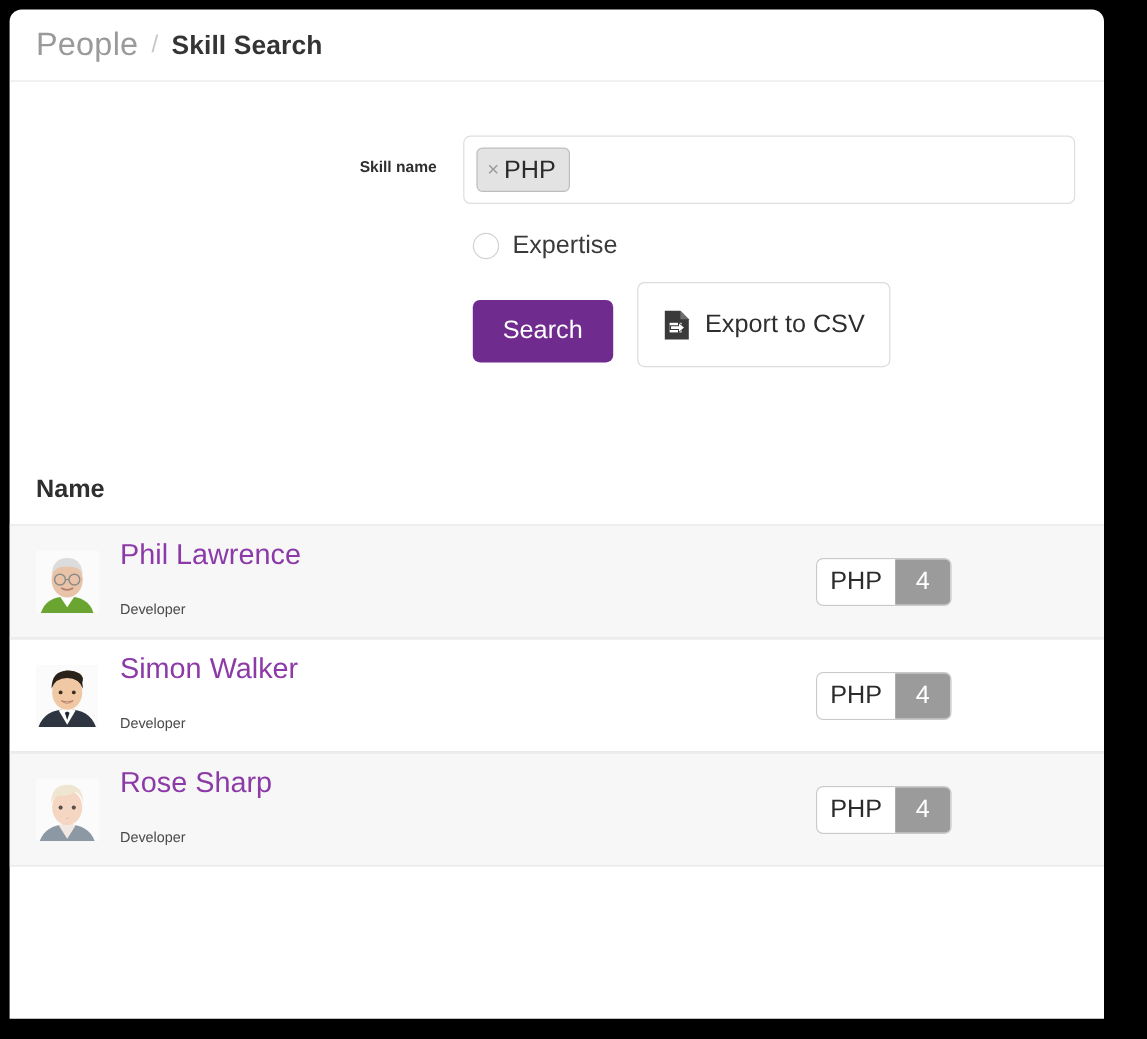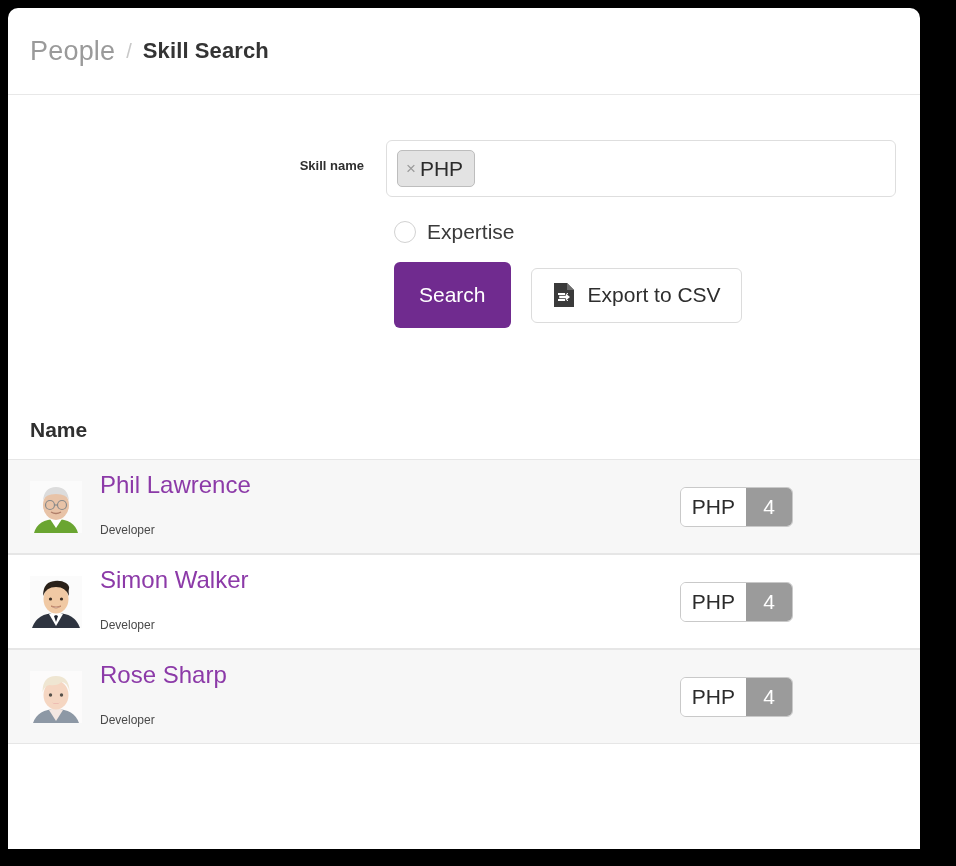--- a/index.html
+++ b/index.html
@@ -20,21 +20,21 @@
     height: 841px;
     background: #ffffff;
     border-radius: 10px 10px 0 0;
     overflow: hidden;
     font-family: "Liberation Sans", sans-serif;
     color: #3d3d3d;
   }
 
   
   .breadcrumb-bar {
-    height: 87px;
+    height: 60px;
     display: flex;
     align-items: center;
     padding-left: 22px;
     border-bottom: 1px solid #e8e8e8;
   }
   .crumb-root {
     font-size: 27px;
     color: #9a9a9a;
     font-weight: 400;
     letter-spacing: 0.2px;
@@ -146,32 +146,33 @@
     margin-top: 18px;
     padding-left: 386px;
   }
   .btn-search {
     background: #702b8f;
     color: #ffffff;
     border: none;
     border-radius: 6px;
     font-size: 21px;
     font-family: "Liberation Sans", sans-serif;
-    height: 66px;
+    height: 52px;
     padding: 10px 25px;
     cursor: pointer;
+    margin-top: 11px;
   }
   .btn-export {
     background: #ffffff;
     color: #2e2e2e;
     border: 1px solid #dcdcdc;
     border-radius: 6px;
     font-size: 21px;
     font-family: "Liberation Sans", sans-serif;
-    height: 55px;
+    height: 71px;
     padding: 0 20px;
     margin-left: 20px;
     display: flex;
     align-items: center;
     cursor: pointer;
   }
   .btn-export .csv-icon { margin-right: 12px; display: flex; }
 
   
   .results { margin-top: 90px; }

